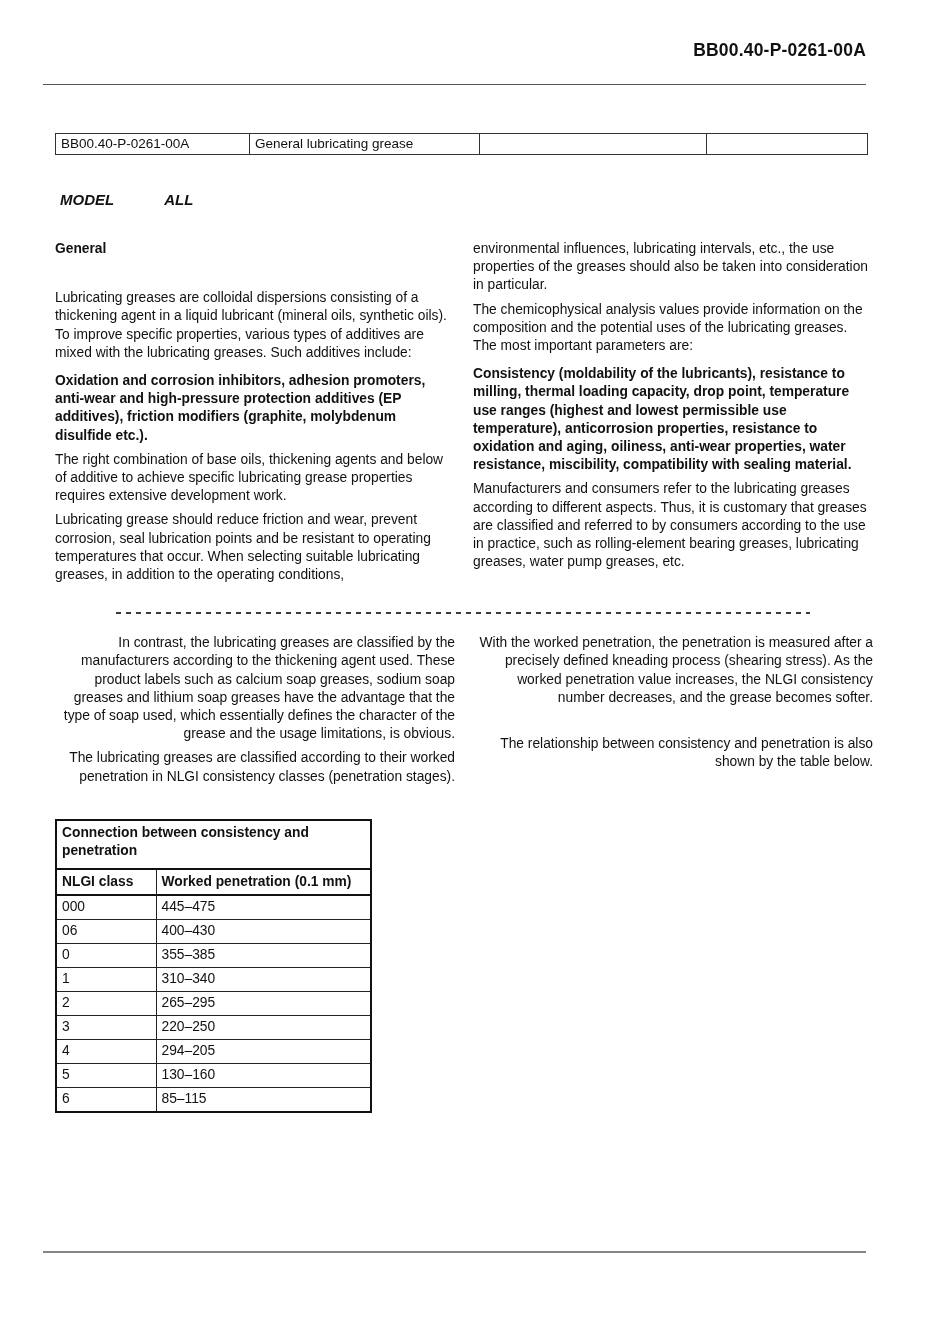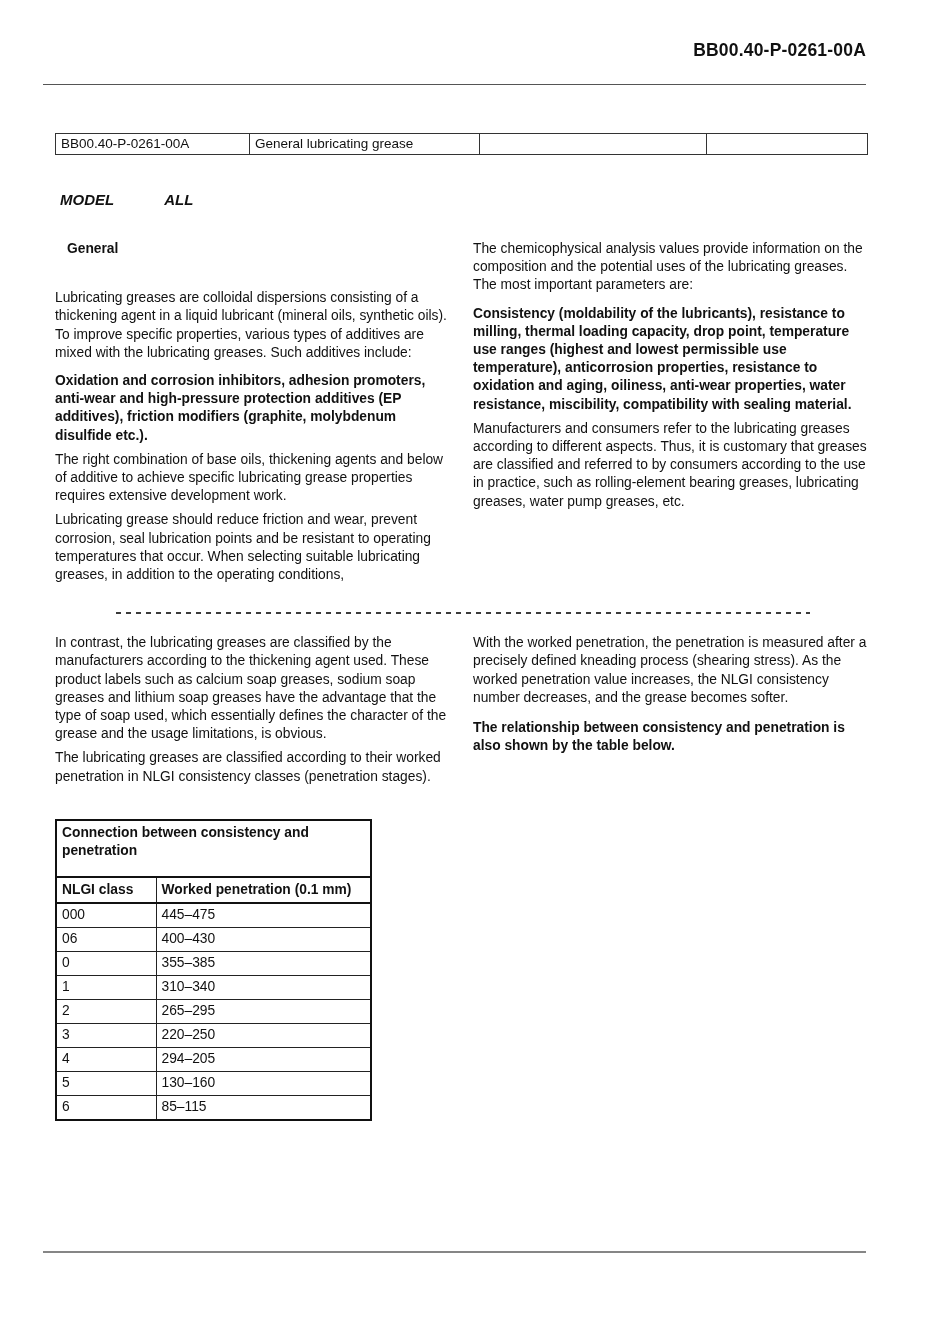--- a/index.html
+++ b/index.html
@@ -57,52 +57,52 @@
     display: flex;
     margin: 32px 67px 0 55px;
     gap: 18px;
   }
   .col { width: 400px; font-size: 13.8px; line-height: 18.2px; }
   .col p { margin: 0 0 6px 0; }
   .col p.para-bold { font-weight: bold; margin-top: 10px; }
   .col h3.sec-heading {
     font-size: 13.8px;
     font-weight: bold;
-    margin: 0 0 31px 12px;
-  }
-  .col p.gap-before { margin-top: 12px; font-weight: bold; }
+    margin: 0 0 31px 0;
+  }
+  .col p.gap-before { margin-top: 28px; }
 
   .section-divider {
     margin: 22px 0 0 116px;
     width: 694px;
     height: 2px;
     background: repeating-linear-gradient(90deg, #3a3a3a 0, #3a3a3a 5px, transparent 5px, transparent 10px);
   }
-  .columns.second { margin-top: 20px; }
+  .columns.second { margin-top: 20px; text-align: right; }
 
   table.nlgi-table {
     margin: 27px 0 0 55px;
     width: 315px;
     border-collapse: collapse;
     border: 2px solid #111;
     font-size: 13.8px;
     table-layout: fixed;
   }
   table.nlgi-table col.n1 { width: 100px; }
   table.nlgi-table col.n2 { width: 215px; }
   table.nlgi-table td {
     border: 1px solid #222;
     padding: 2px 5px 3px 5px;
     line-height: 18px;
     vertical-align: top;
   }
   table.nlgi-table tr.title-row td {
     font-weight: bold;
     border-bottom: 2px solid #111;
-    padding-top: 3px; padding-bottom: 16px;
+    padding-top: 3px; padding-bottom: 8px;
   }
   table.nlgi-table tr.header-row td {
     font-weight: bold;
     border-bottom: 2px solid #111;
     padding-top: 3px; 
   }
   .footer-rule {
     position: absolute;
     top: 1251px; left: 43px; width: 823px;
     height: 2px;
@@ -140,20 +140,21 @@
 
   <div class="columns">
     <div class="col">
       <h3 class="sec-heading">General</h3>
       <p>Lubricating greases are colloidal dispersions consisting of a thickening agent in a liquid lubricant (mineral oils, synthetic oils). To improve specific properties, various types of additives are mixed with the lubricating greases. Such additives include:</p>
       <p class="para-bold">Oxidation and corrosion inhibitors, adhesion promoters, anti-wear and high-pressure protection additives (EP additives), friction modifiers (graphite, molybdenum disulfide etc.).</p>
       <p>The right combination of base oils, thickening agents and below of additive to achieve specific lubricating grease properties requires extensive development work.</p>
       <p>Lubricating grease should reduce friction and wear, prevent corrosion, seal lubrication points and be resistant to operating temperatures that occur. When selecting suitable lubricating greases, in addition to the operating conditions,</p>
     </div>
     <div class="col">
+      <p>environmental influences, lubricating intervals, etc., the use properties of the greases should also be taken into consideration in particular.</p>
       <p>The chemicophysical analysis values provide information on the composition and the potential uses of the lubricating greases. The most important parameters are:</p>
       <p class="para-bold">Consistency (moldability of the lubricants), resistance to milling, thermal loading capacity, drop point, temperature use ranges (highest and lowest permissible use temperature), anticorrosion properties, resistance to oxidation and aging, oiliness, anti-wear properties, water resistance, miscibility, compatibility with sealing material.</p>
       <p>Manufacturers and consumers refer to the lubricating greases according to different aspects. Thus, it is customary that greases are classified and referred to by consumers according to the use in practice, such as rolling-element bearing greases, lubricating greases, water pump greases, etc.</p>
     </div>
   </div>
 
   <div class="section-divider"></div>
 
   <div class="columns second">
     <div class="col">

